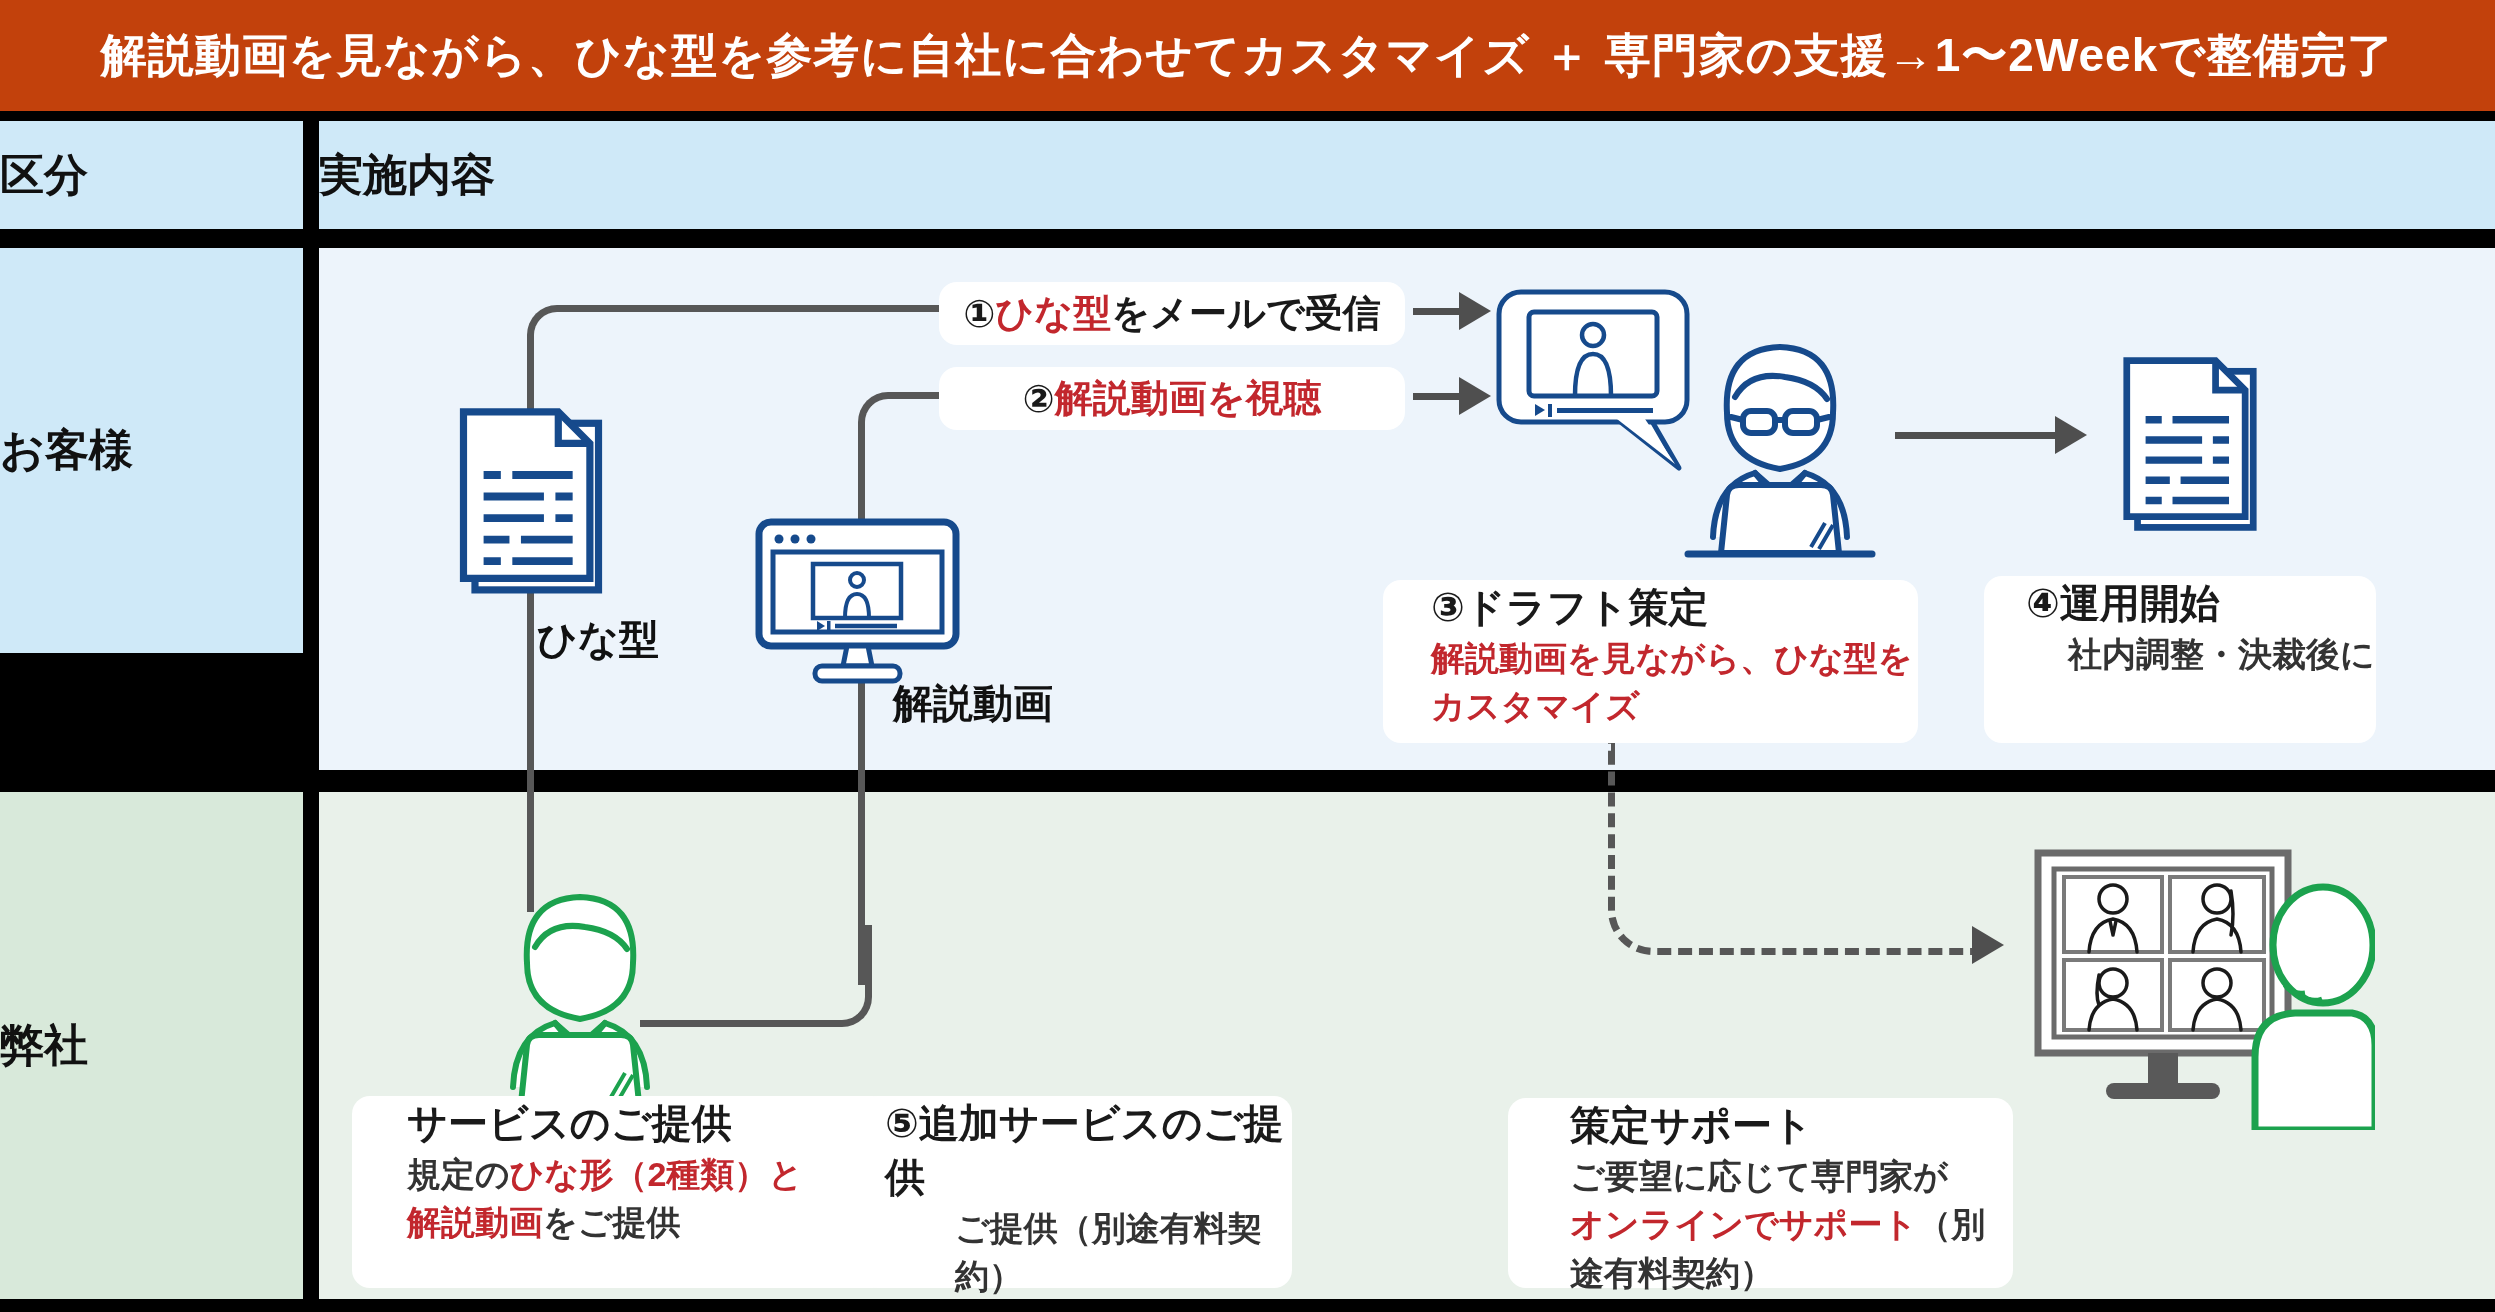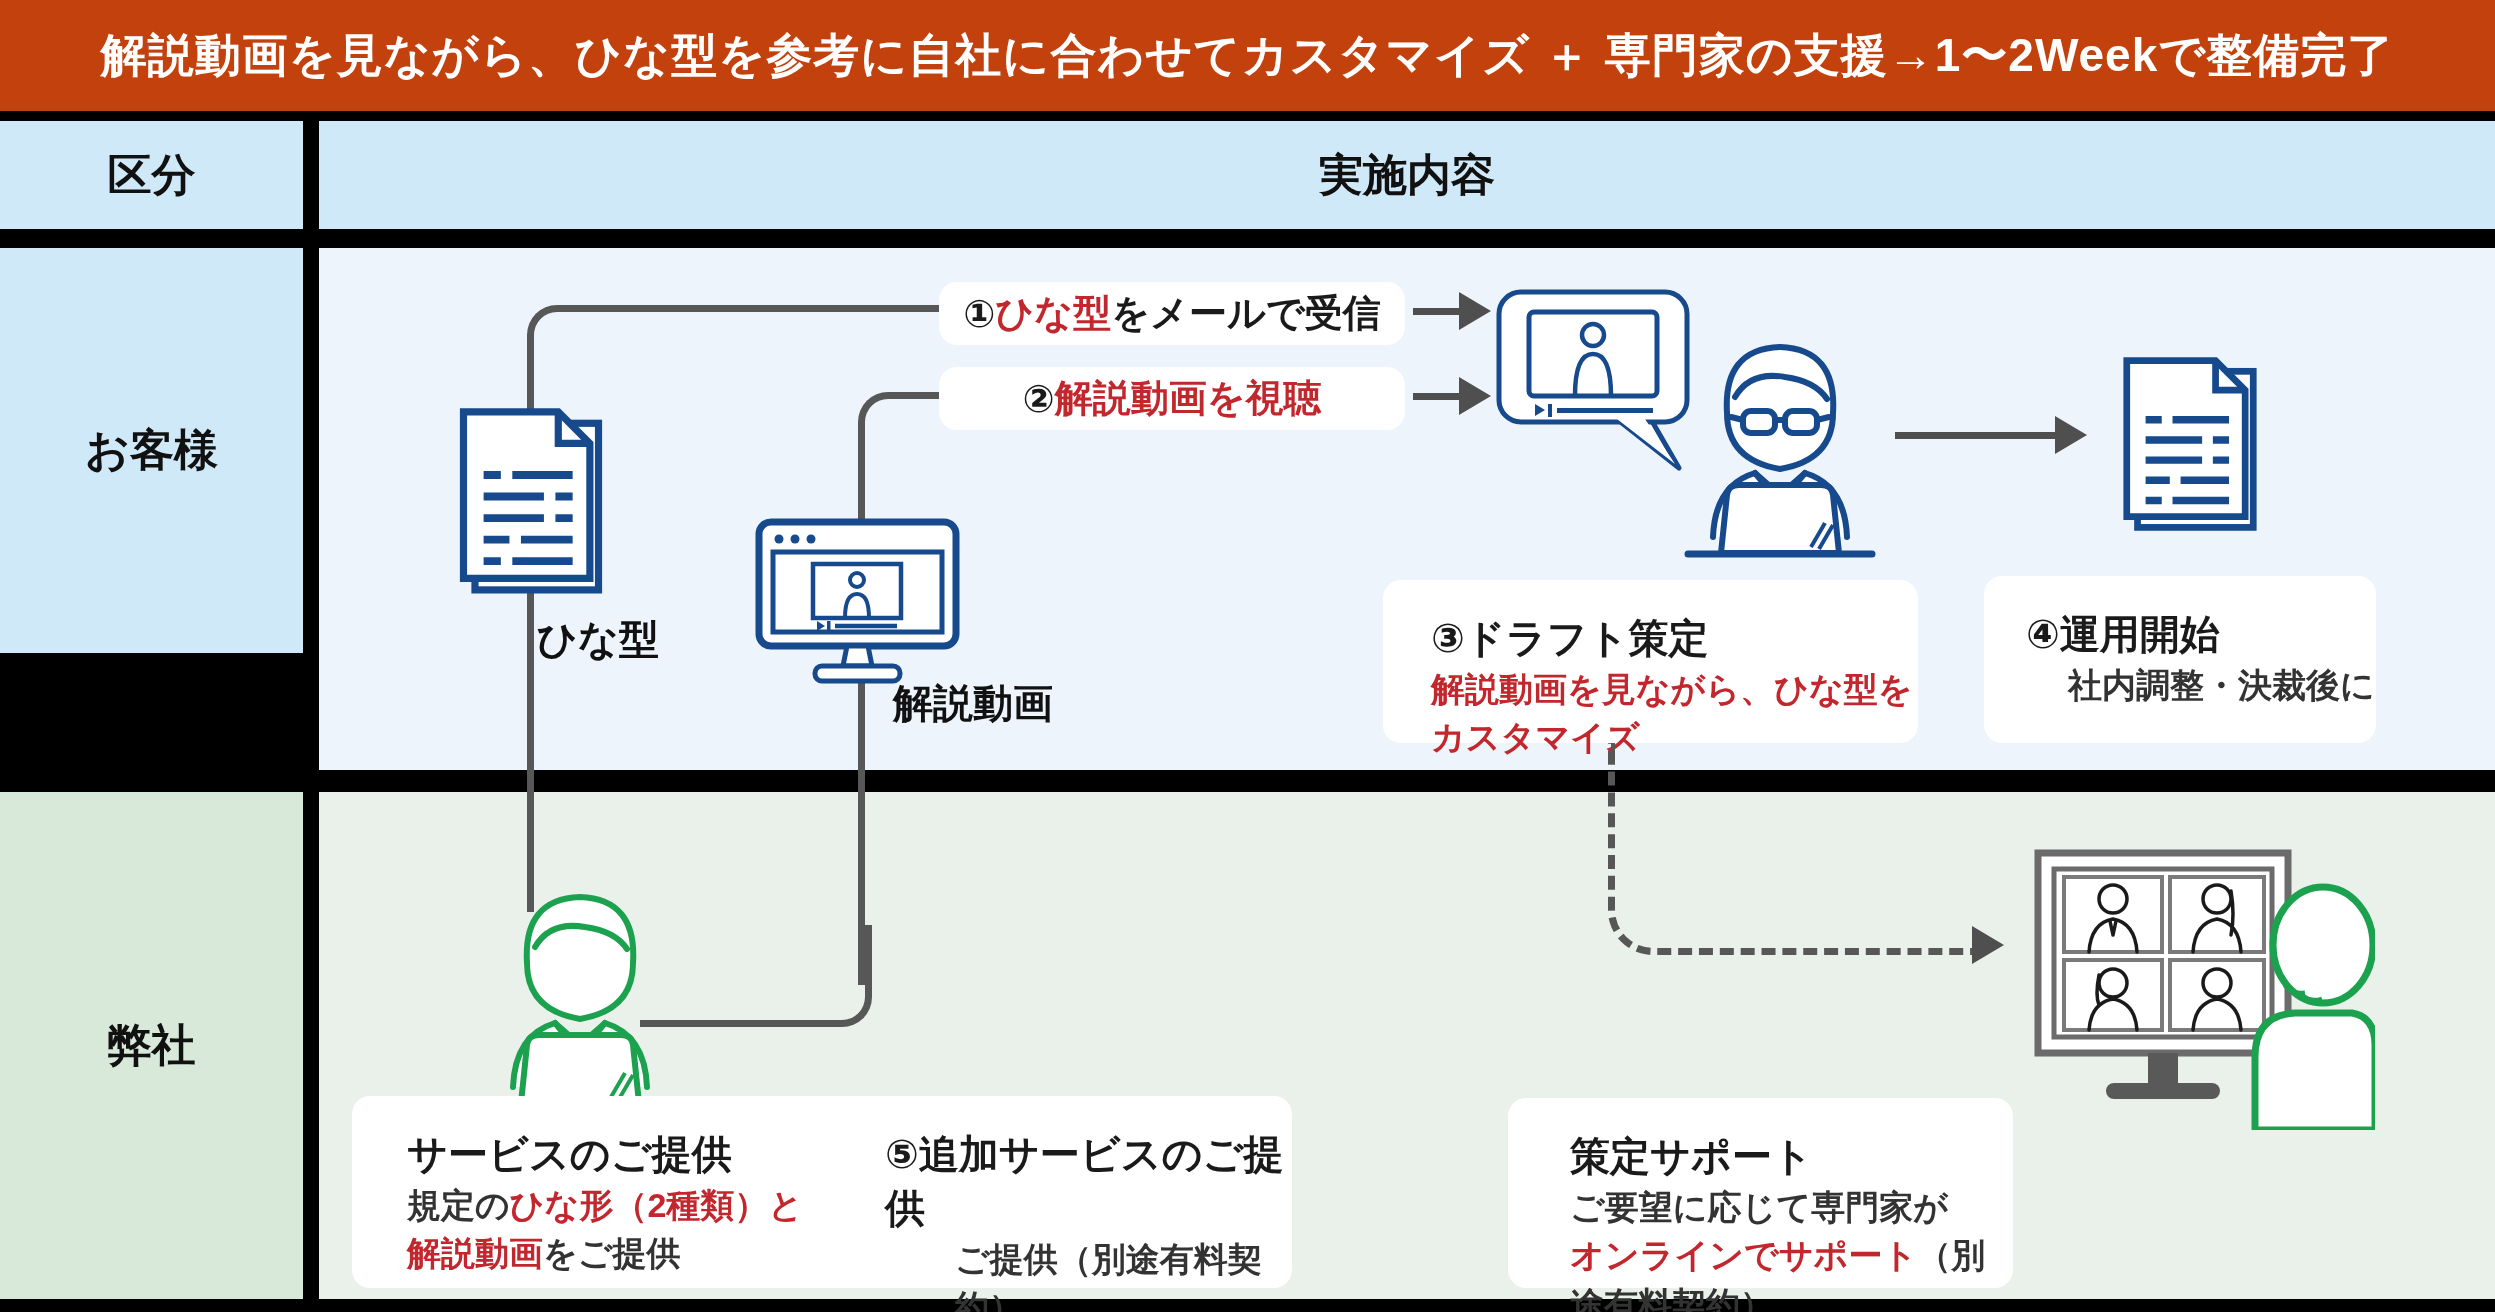--- a/index.html
+++ b/index.html
@@ -3,21 +3,21 @@
 <meta charset="utf-8">
 <style>
   html,body{margin:0;padding:0;background:#222;}
   .stage{position:relative;width:2495px;height:1312px;background:#000;
          font-family:"Liberation Sans","DejaVu Sans",sans-serif;overflow:hidden;}
   .abs{position:absolute;}
   
   .titlebar{left:0;top:0;width:2495px;height:111px;background:#c2410c;
             display:flex;align-items:center;justify-content:center;z-index:1;}
   .titlebar span{color:#fff;font-size:46px;font-weight:bold;letter-spacing:1px;}
-  .cell{z-index:1;display:flex;align-items:center;justify-content:center;font-family:Liberation Mono, monospace;}
+  .cell{z-index:1;display:flex;align-items:center;font-family:Liberation Mono, monospace;}
   .cell-lblue{background:#CFE9F8;}
   .cell-custmain{background:#EDF4FB;}
   .cell-green{background:#D8E9DA;}
   .cell-compmain{background:#E9F1EA;}
   .hdr-txt{font-size:44px;font-weight:bold;color:#111;}
   .rowlbl{font-size:44px;font-weight:bold;color:#111;}
   
   .ln{z-index:2;}
   .l-topleft{border-top:7px solid #575757;border-left:7px solid #575757;border-top-left-radius:30px;}
   .l-vert{background:#575757;}
@@ -26,21 +26,21 @@
          border-bottom-left-radius:45px;z-index:5;}
   .arrow-line{background:#4f4f4f;height:7px;z-index:2;}
   .arrow-head{width:0;height:0;border-top:19px solid transparent;border-bottom:19px solid transparent;
               border-left:32px solid #4f4f4f;z-index:2;}
   
   .wbox{background:#fff;border-radius:18px;z-index:3;}
   .stepbox{display:flex;align-items:center;justify-content:center;font-size:38px;font-weight:bold;color:#1a1a1a;}
   .red{color:#C2272D;}
   .blk{color:#1a1a1a;}
   .gry{color:#333;}
-  .infobox{padding-top:31px;box-sizing:border-box;}
+  .infobox{padding-top:0;box-sizing:border-box;}
   .infobox .bt{font-size:40px;font-weight:bold;color:#1a1a1a;line-height:1.35;}
   .infobox .bl{font-size:34px;line-height:1.42;font-weight:bold;}
   .iconlbl{font-size:40px;font-weight:bold;color:#111;z-index:3;}
   svg{display:block;}
   .icon{z-index:3;}
 </style>
 </head>
 <body>
 
 <div class="stage">

